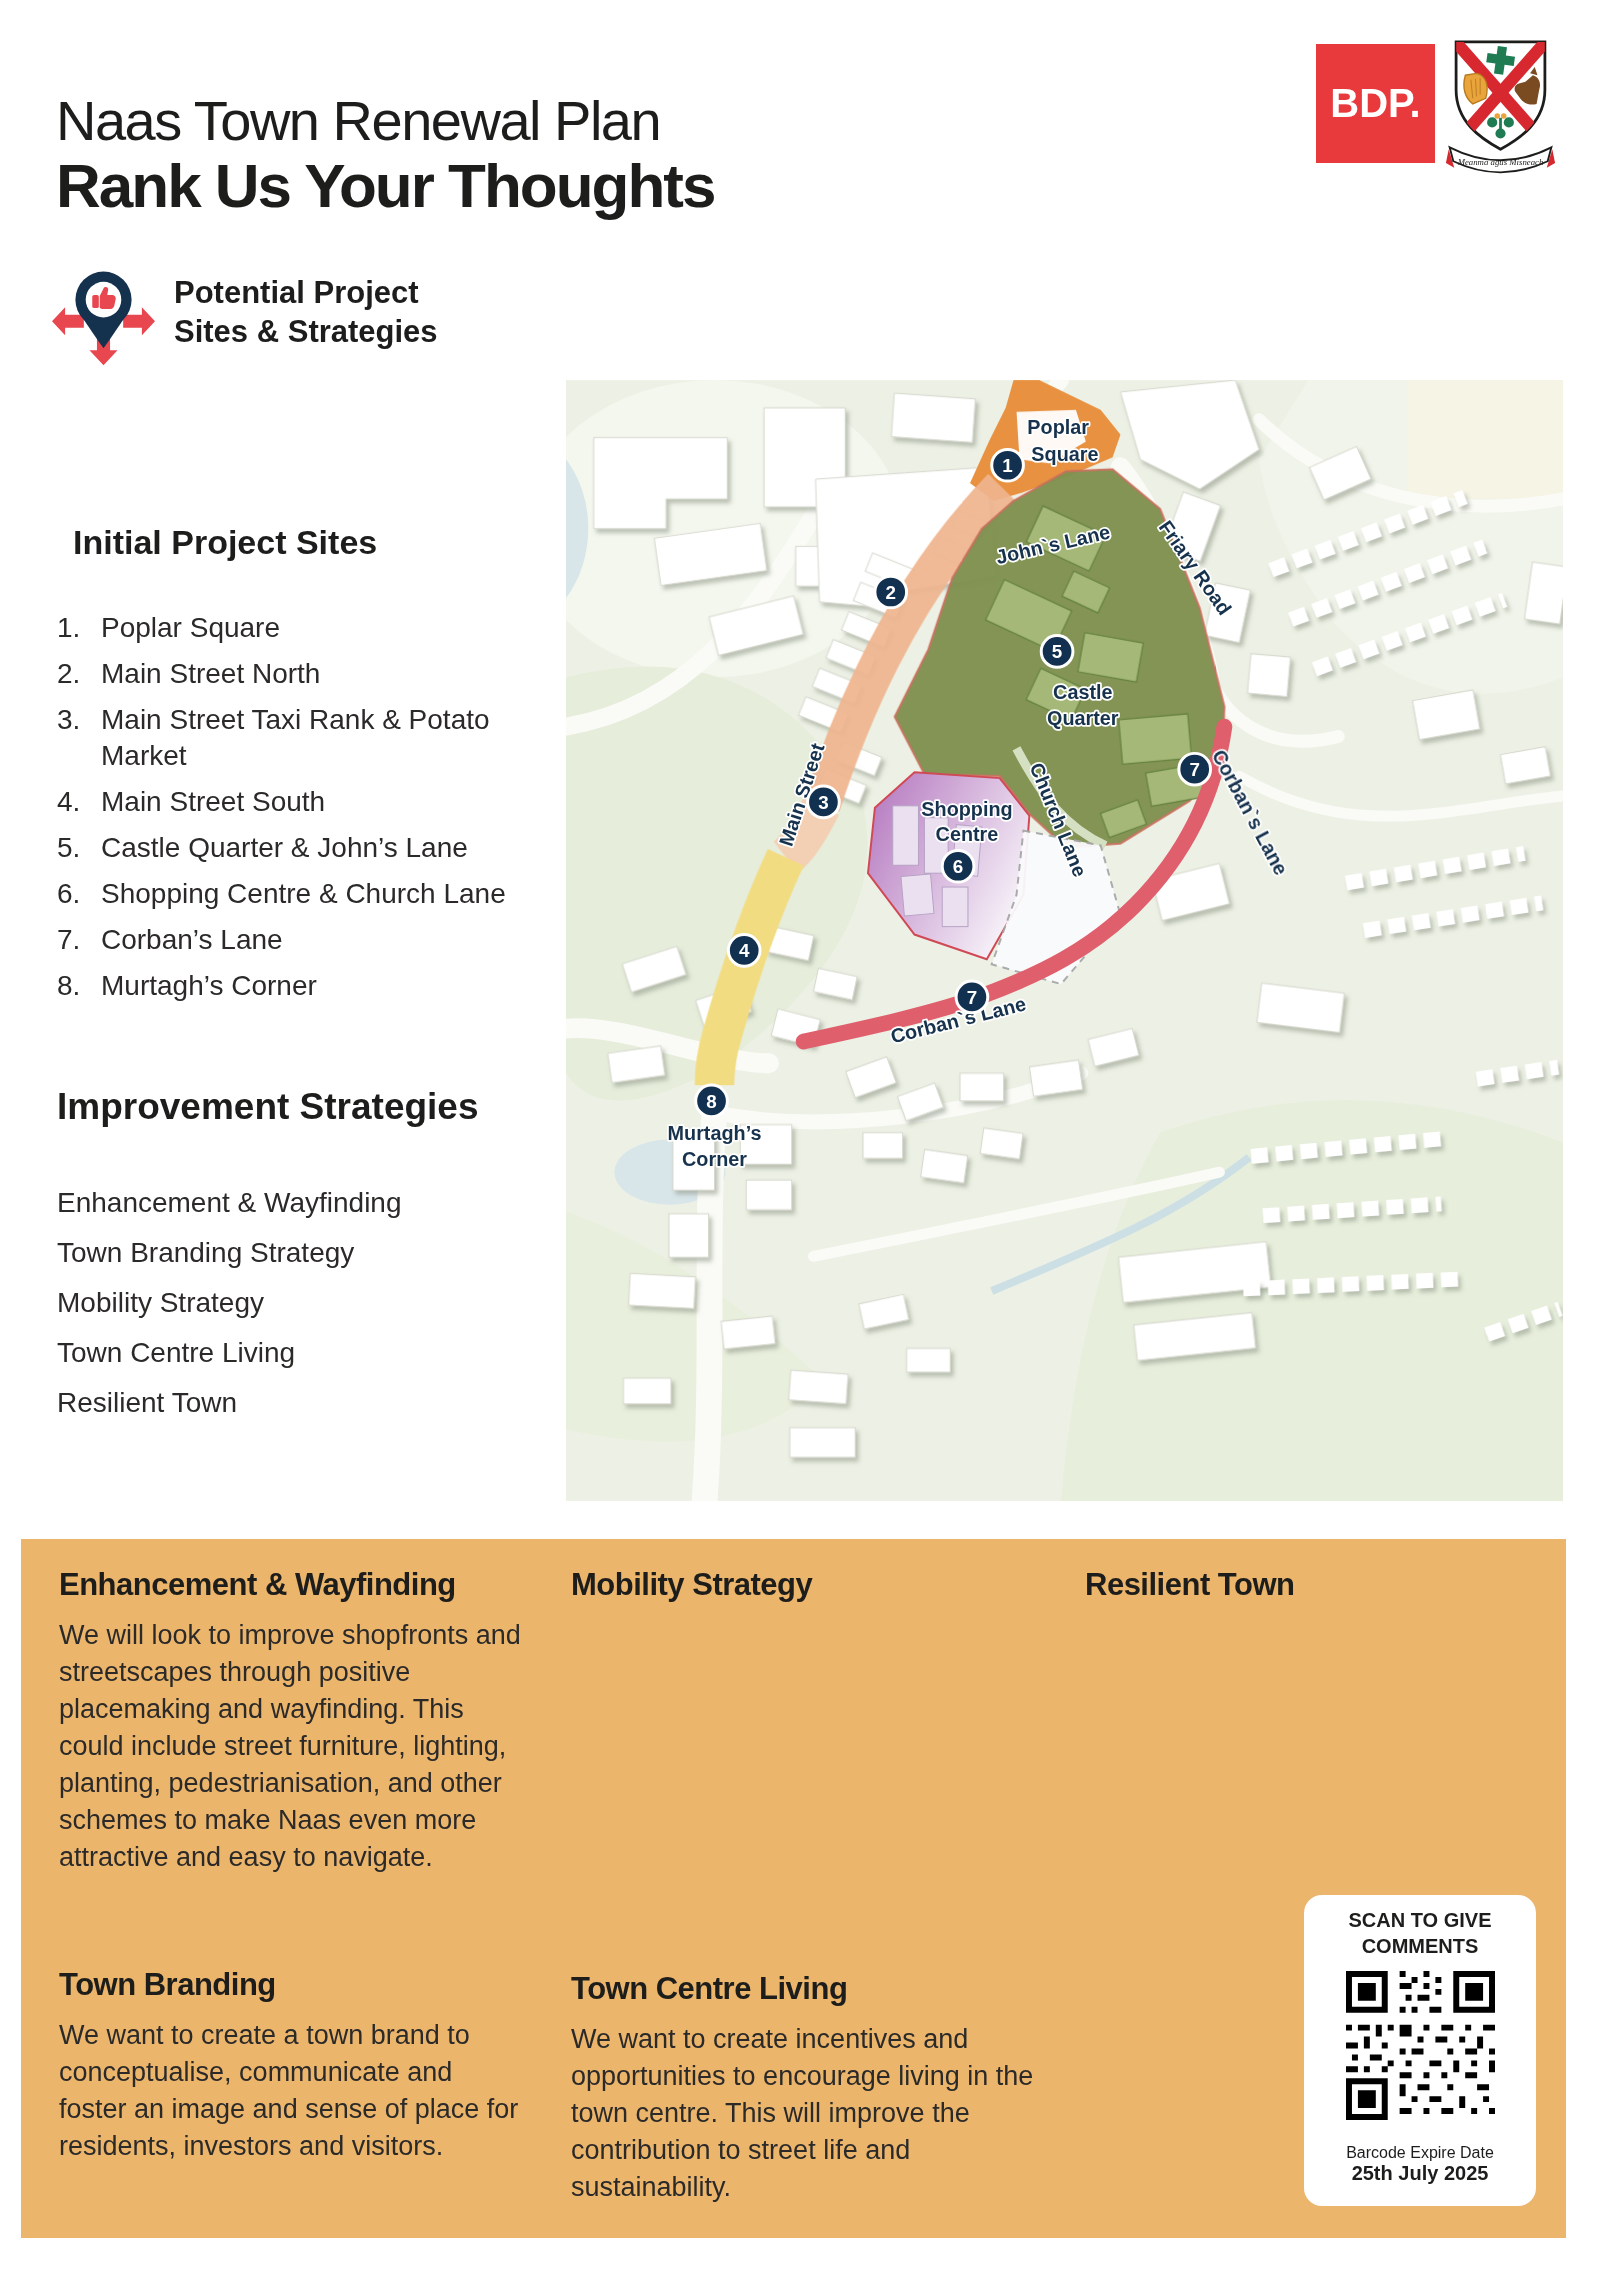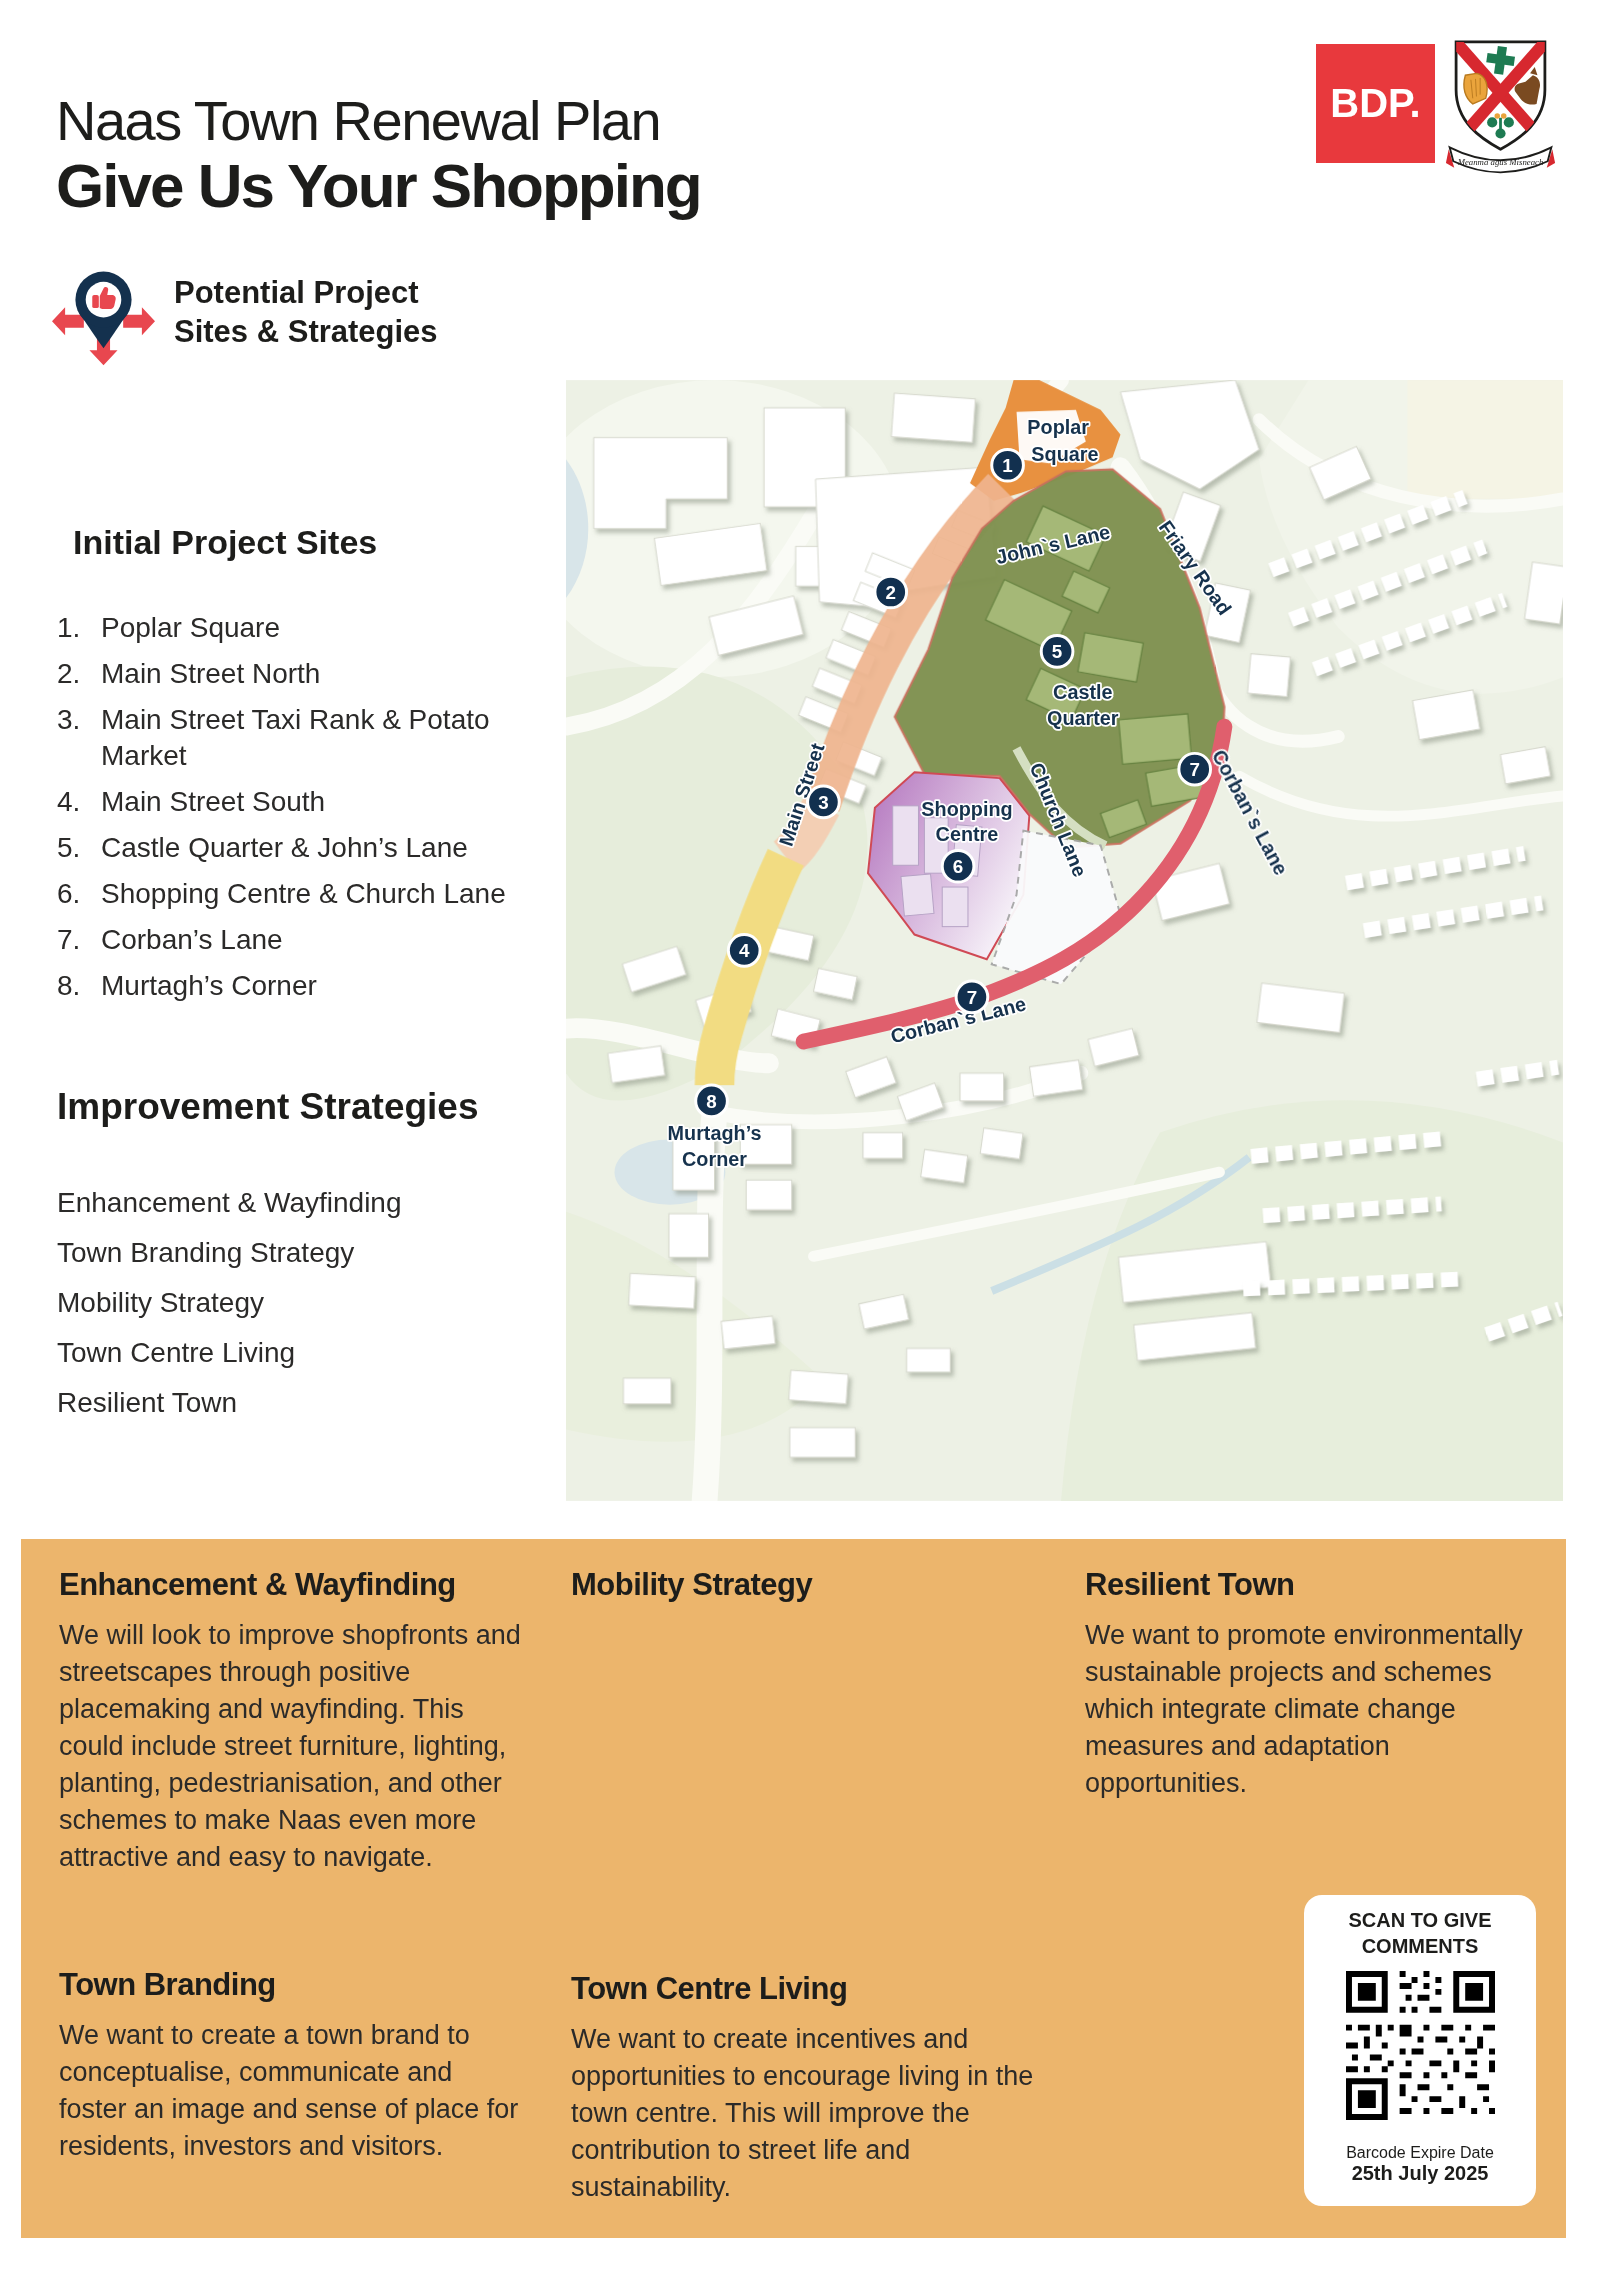--- a/index.html
+++ b/index.html
@@ -55,21 +55,21 @@
   .qr-expire-label{margin-top:24px;font-size:16px;color:#1d1d1b;}
   .qr-expire-date{font-size:20px;font-weight:700;color:#1d1d1b;}
 </style>
 </head>
 <body>
 
 <div class="page">
 
   <div class="title-block">
     <div class="title-line1">Naas Town Renewal Plan</div>
-    <div class="title-line2">Give Us Your Shopping</div>
+    <div class="title-line2">Rank Us Your Thoughts</div>
   </div>
 
   <div class="bdp-logo">
     <span>BDP.</span>
   </div>
 
   <svg class="crest" width="111" height="149" viewBox="0 0 120 160">
     <defs>
         <clipPath id="shld">
           <path d="M12 8 h96 v52 c0 34 -26 52 -48 64 c-22 -12 -48 -30 -48 -64 z"></path>
@@ -396,21 +396,20 @@
       <h3>Mobility Strategy</h3>
     </div>
 
     <div class="panel-sec sec-living">
       <h3>Town Centre Living</h3>
       <p>We want to create incentives and opportunities to encourage living in the town centre. This will improve the contribution to street life and sustainability.</p>
     </div>
 
     <div class="panel-sec sec-resilient">
       <h3>Resilient Town</h3>
-      <p>We want to promote environmentally sustainable projects and schemes which integrate climate change measures and adaptation opportunities.</p>
     </div>
 
     <div class="qr-box">
       <div class="qr-title">
         <div>SCAN TO GIVE</div>
         <div>COMMENTS</div>
       </div>
       <svg class="qr-code" width="149" height="149" viewBox="0 0 100 100">
         <rect width="100" height="100" fill="#ffffff"></rect>
         <path fill="#000000" fill-rule="evenodd" d="M0 0h28v28H0z M4 4h20v20H4z M8 8h12v12H8z M72 0h28v28H72z M76 4h20v20H76z M80 8h12v12H80z M0 72h28v28H0z M4 76h20v20H4z M8 80h12v12H8z"></path>

